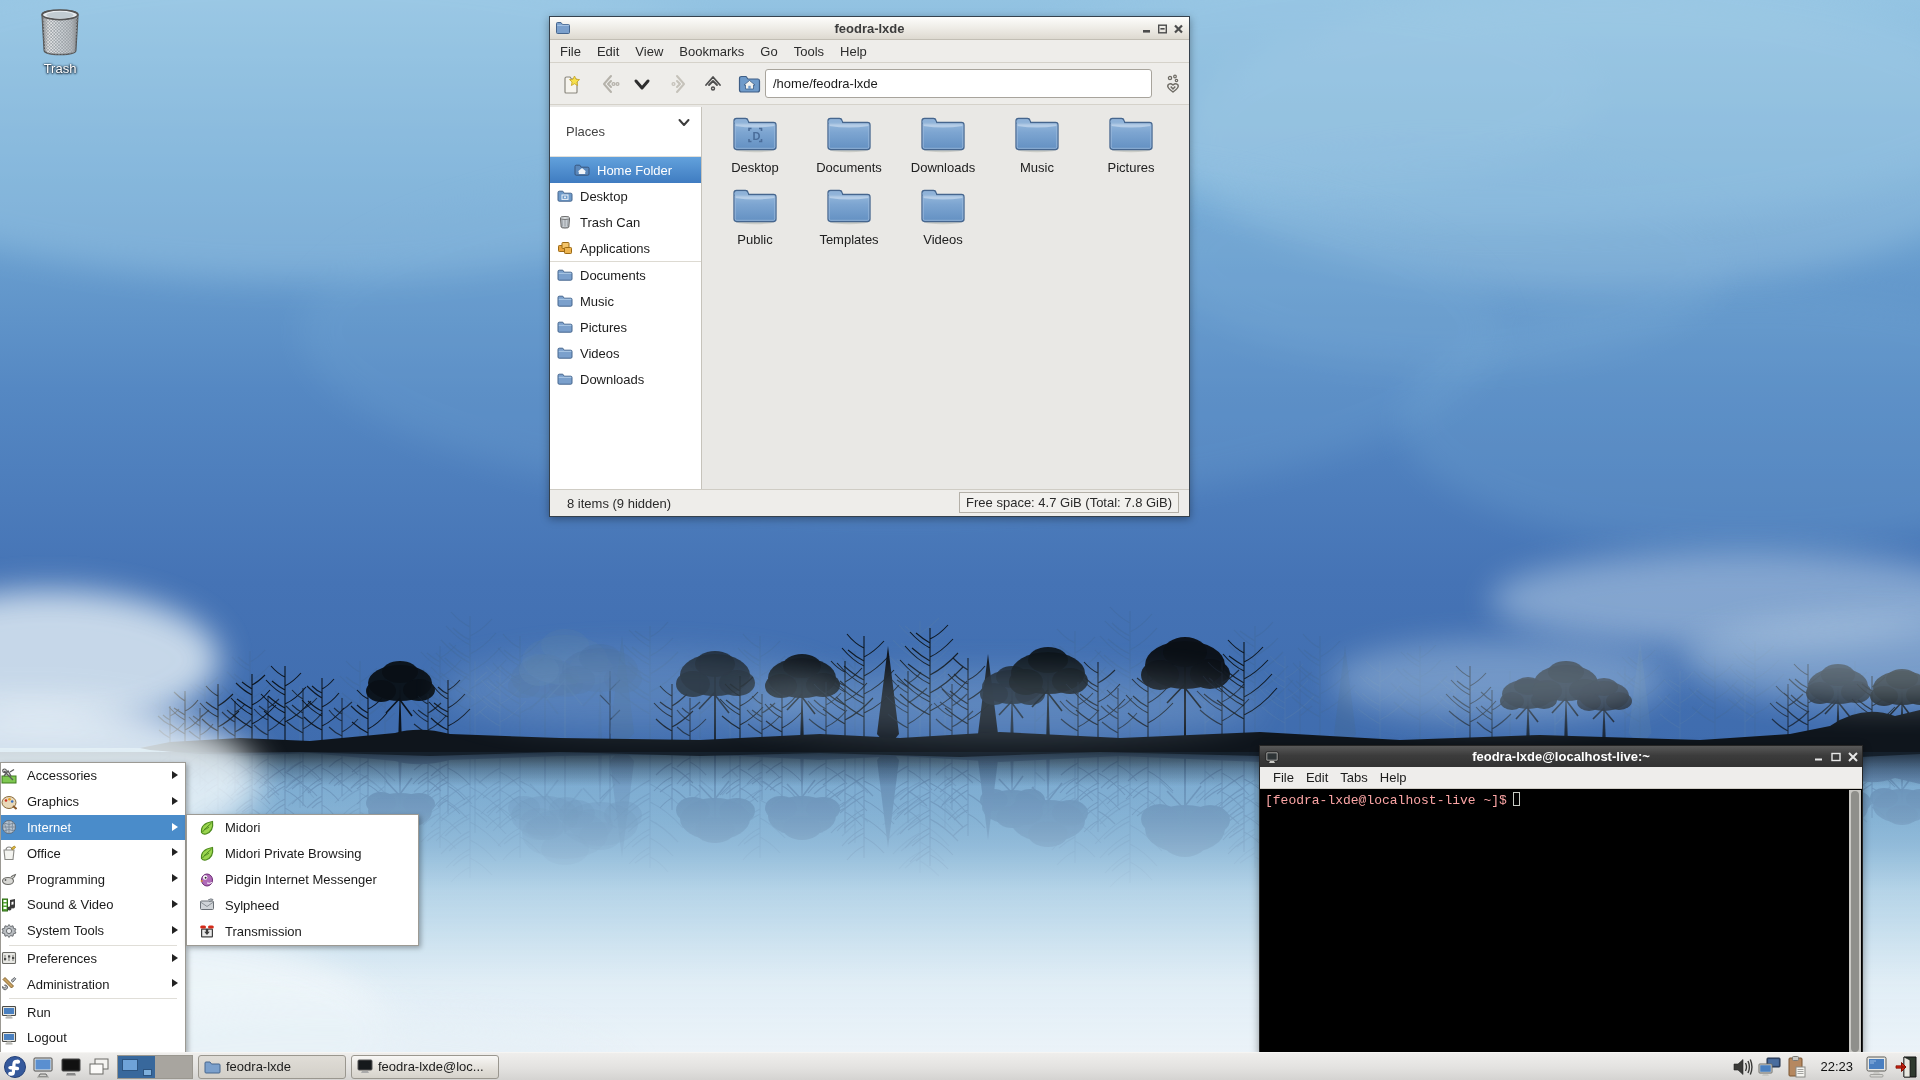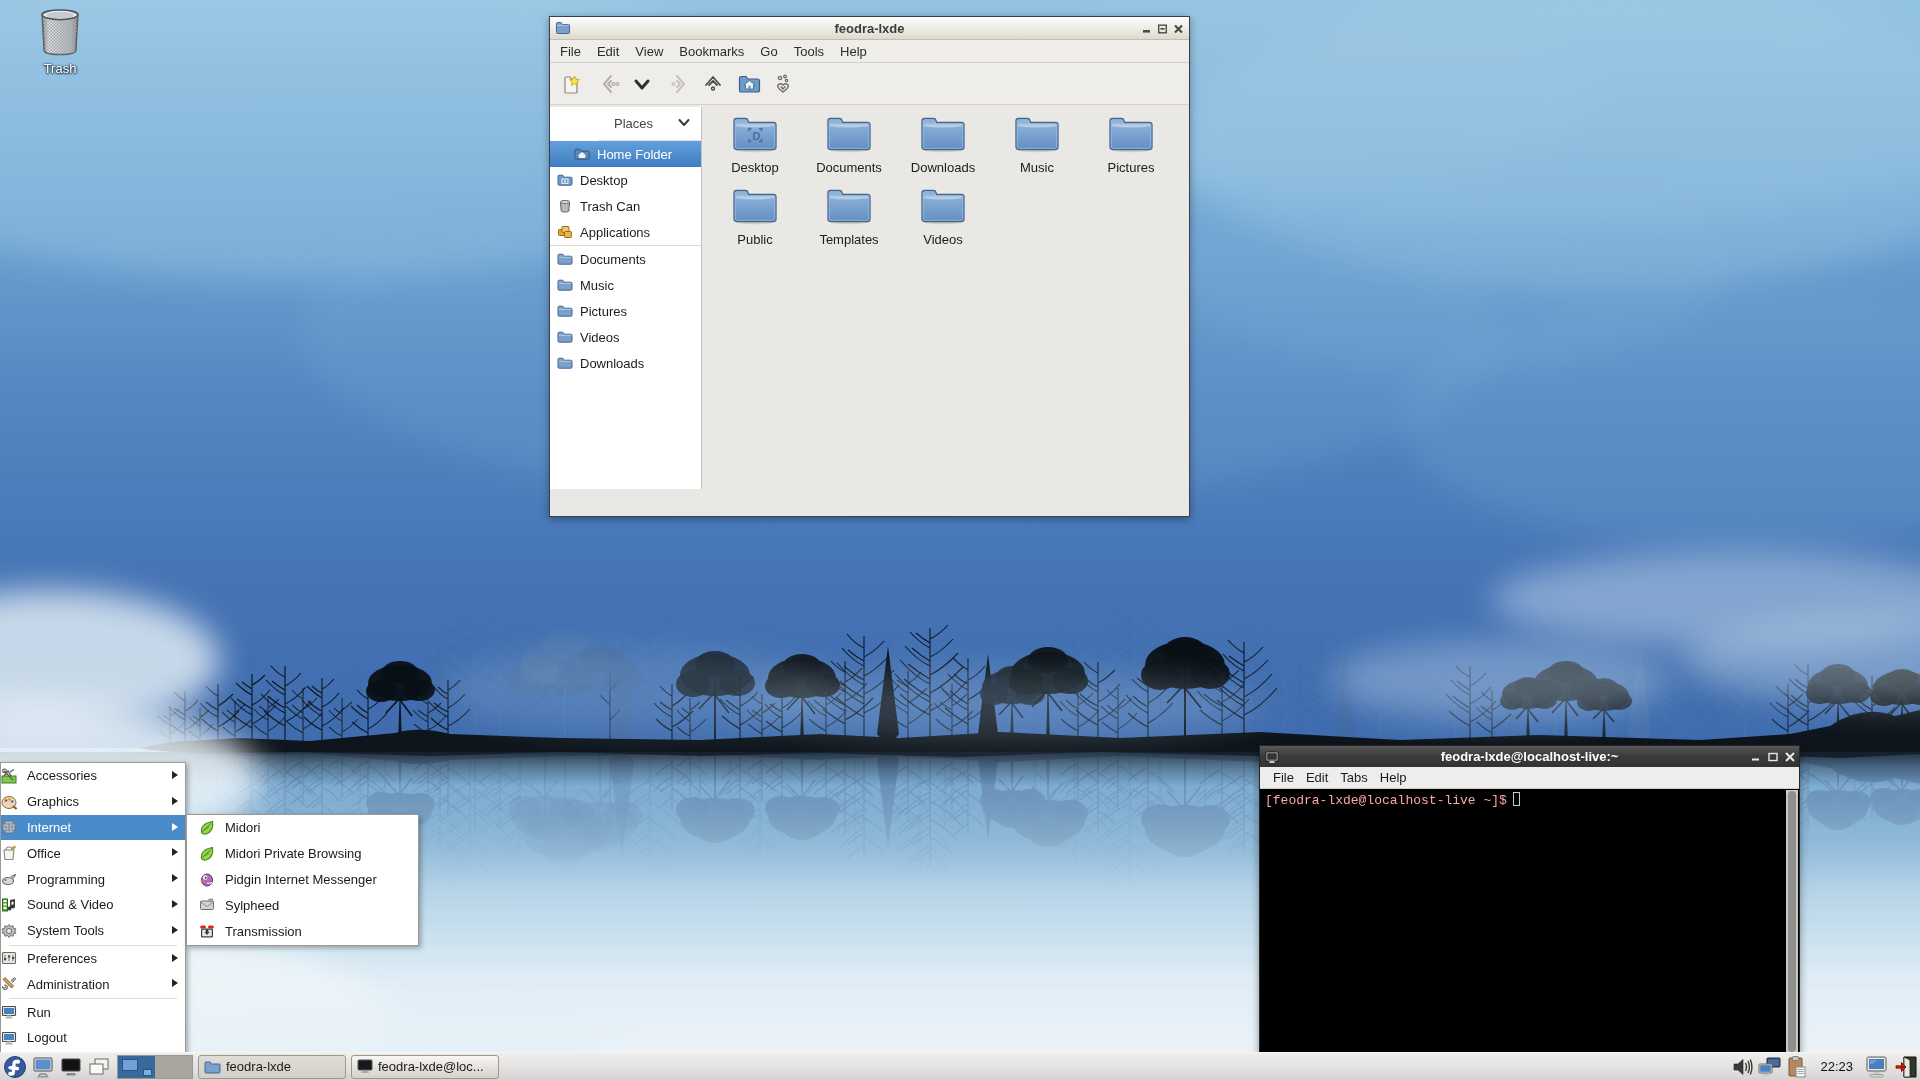--- a/index.html
+++ b/index.html
@@ -17,33 +17,33 @@
 #fm .titlebar { height:23px; background:linear-gradient(#fdfdfb,#e8e5de 70%,#ddd9d0); border-bottom:1px solid #c2beb4; position:relative; }
 #fm .titlebar .ttl { text-align:center; font-weight:bold; font-size:13px; color:#3c3c3c; line-height:23px; }
 #fm .titlebar .wicon { position:absolute; left:5px; top:3px; }
 .wbtns { position:absolute; right:6px; top:0; height:23px; display:flex; align-items:center; gap:7px; }
 #fm .menubar { height:23px; background:#eeedea; border-bottom:1px solid #d5d2ca; display:flex; align-items:center; padding-left:2px; font-size:13px; color:#2c2c2c; }
 #fm .menubar span { padding:0 8px; }
 #fm .toolbar { height:42px; background:#eeedea; border-bottom:1px solid #d5d2ca; display:flex; align-items:center; }
 #fm .addr { height:29px; flex:0 0 387px; background:#fff; border:1px solid #a8a49c; border-radius:3px; font-size:13px; color:#1c1c1c; line-height:27px; padding-left:7px; margin-left:3px; }
 #fm .body { position:absolute; top:90px; bottom:27px; left:0; right:0; display:flex; }
 #fm .side { width:152px; background:#fff; border-right:1px solid #c6c3bb; position:relative; }
-#fm .phead { height:34px; display:flex; align-items:center; font-size:13px; color:#444; padding-left:16px; border-bottom:1px solid #e2e0da;margin-left:48px; }
+#fm .phead { height:50px; display:flex; align-items:center; font-size:13px; color:#444; padding-left:16px; border-bottom:1px solid #e2e0da; }
 .srow { height:26px; display:flex; align-items:center; font-size:13px; color:#1c1c1c; padding-left:7px; gap:7px; }
 .srow.sel { background:linear-gradient(#62a1dc,#3f7cc1); color:#fff;padding-left:24px; }
 .ssep { height:1px; background:#dddad2; margin:0; }
 #fm .cont { flex:1; position:relative; background:#e9e8e5; }
 .ficon { position:absolute; width:90px; text-align:center; }
 .ficon .flbl { font-size:13px; color:#202020; margin-top:6px; }
 #fm .status { position:absolute; bottom:0; left:0; right:0; height:27px; background:#eeedea; border-top:1px solid #cfccc4; font-size:13px; color:#2a2a2a; }
 #fm .status .cnt { position:absolute; left:17px; top:6px; }
 #fm .free { position:absolute; right:10px; top:2px; height:21px; border:1px solid #b4b0a8; background:#f2f1ee; font-size:13px; color:#2a2a2a; line-height:19px; padding:0 6px; }
 
 
-#term { left:1259px; top:745px; width:541px; height:309px; background:#000; border:1px solid #252525; box-shadow:0 2px 8px rgba(0,0,0,.4); }
+#term { left:1259px; top:745px; width:604px; height:309px; background:#000; border:1px solid #252525; box-shadow:0 2px 8px rgba(0,0,0,.4); }
 #term .titlebar { height:21px; background:linear-gradient(#585858,#3c3c3c 45%,#323232); position:relative; }
 #term .titlebar .ttl { text-align:center; font-weight:bold; font-size:13px; color:#fff; line-height:21px; }
 #term .wbtns { right:4px; height:21px; }
 #term .menubar { height:22px; background:#eeedeb; border-bottom:1px solid #d0cdc6; display:flex; align-items:center; padding-left:7px; font-size:13px; color:#1c1c1c; }
 #term .menubar span { padding:0 6px; }
 #term .screen { position:absolute; top:43px; left:0; right:0; bottom:0; background:#000; font-family:"Liberation Mono", monospace; font-size:13px; color:#fca5a5; padding:3px 0 0 5px; }
 #term .cursor { display:inline-block; width:7px; height:14px; border:1px solid #c8ccc4; vertical-align:-2px; margin-left:6px; }
 #term .sbar { position:absolute; right:1px; top:1px; bottom:0px; width:12px; background:#c9c8c4; }
 #term .sbar .thumb { position:absolute; top:1px; bottom:1px; left:2px; width:8px; background:#8f8f8b; border-radius:4px; }
 
@@ -558,20 +558,21 @@
         </svg>
     <svg width="24" height="24" viewBox="0 0 24 24" style="margin-left:12px">
           <path d="M5 13 L12 5 L19 13 M8 13 L12 9 L16 13" fill="none" stroke="#4e4e4e" stroke-width="1.8" stroke-linecap="round" stroke-linejoin="round"></path>
           <circle cx="12" cy="16.5" r="1.5" fill="none" stroke="#4e4e4e" stroke-width="1.4"></circle>
         </svg>
     <svg width="25" height="25" viewBox="0 0 25 25" style="margin-left:12px">
           <path d="M2.5 7.5 Q2.5 5.5 4.5 5.5 L9 5.5 L11 8 L21 8 Q22.5 8 22.5 10 L22.5 19 Q22.5 21 20.5 21 L4.5 21 Q2.5 21 2.5 19 Z" fill="#6f9bca" stroke="#3e5e86" stroke-width="1.2"></path>
           <path d="M12.5 9.5 L18 14 L16.5 14 L16.5 18 L8.5 18 L8.5 14 L7 14 Z" fill="#f2f2ee" stroke="#3e5e86" stroke-width="0.8"></path>
           <rect x="11.3" y="14.8" width="2.4" height="3.2" fill="#6f9bca"></rect>
         </svg>
+    <div class="addr">/home/feodra-lxde</div>
     <svg width="24" height="24" viewBox="0 0 24 24" style="margin-left:9px">
           <circle cx="9" cy="6" r="1.6" fill="none" stroke="#6e6b64" stroke-width="1.3"></circle>
           <circle cx="14" cy="4.5" r="1.3" fill="none" stroke="#6e6b64" stroke-width="1.2"></circle>
           <circle cx="15.5" cy="8.5" r="1.2" fill="none" stroke="#6e6b64" stroke-width="1.2"></circle>
           <path d="M7 13 Q9 10.5 12 13 Q15 10.5 17 13 Q18.5 15.5 12 20 Q5.5 15.5 7 13" fill="none" stroke="#6e6b64" stroke-width="1.5"></path>
           <path d="M9.7 14.5 L12 17 L14.3 14.5" fill="none" stroke="#6e6b64" stroke-width="1.5"></path>
         </svg>
   </div>
   <div class="body">
     <div class="side">
@@ -762,20 +763,24 @@
 <path d="M2 7 Q2 4.5 4.5 4.5 L13.5 4.5 Q15.5 4.5 16 6.5 L16.8 8.5 L41.5 8.5 Q44 8.5 44 11 L44 33 Q44 35.5 41.5 35.5 L4.5 35.5 Q2 35.5 2 33 Z" fill="url(#fgr)" stroke="#46668e" stroke-width="1.3"></path>
 <path d="M3.2 9.7 L42.8 9.7 L42.8 12 Q23 15 3.2 12 Z" fill="#b7cfe8" opacity="0.95"></path>
 <path d="M3.2 10 L42.8 10 L42.8 32.8 Q42.8 34.3 41.3 34.3 L4.7 34.3 Q3.2 34.3 3.2 32.8 Z" fill="none" stroke="#9dbcdd" stroke-width="1" opacity="0.8"></path>
 <path d="M2.6 7.2 Q2.6 5.6 4.4 5.6 L13.2 5.6 Q14.8 5.6 15.2 7 L15.6 8.4 L2.6 8.4 Z" fill="#8fb2d8"></path>
 
 </svg>
 <div class="flbl">Videos</div>
 </div>
     </div>
   </div>
+  <div class="status">
+        <span class="cnt">8 items (9 hidden)</span>
+        <span class="free">Free space: 4.7 GiB (Total: 7.8 GiB)</span>
+      </div>
 </div>
 
 <div id="term" class="win">
   <div class="titlebar">
     <svg width="14" height="14" viewBox="0 0 14 14" style="position:absolute;left:5px;top:4px">
           <rect x="1" y="2" width="12" height="9" rx="1" fill="#dcdcd8" stroke="#1c1c1c"></rect>
           <rect x="2.2" y="3.2" width="9.6" height="6.6" fill="#2e3436"></rect>
           <path d="M5 11 L9 11 L10 13 L4 13 Z" fill="#c8c8c4"></path>
         </svg>
     <div class="ttl">feodra-lxde@localhost-live:~</div>

